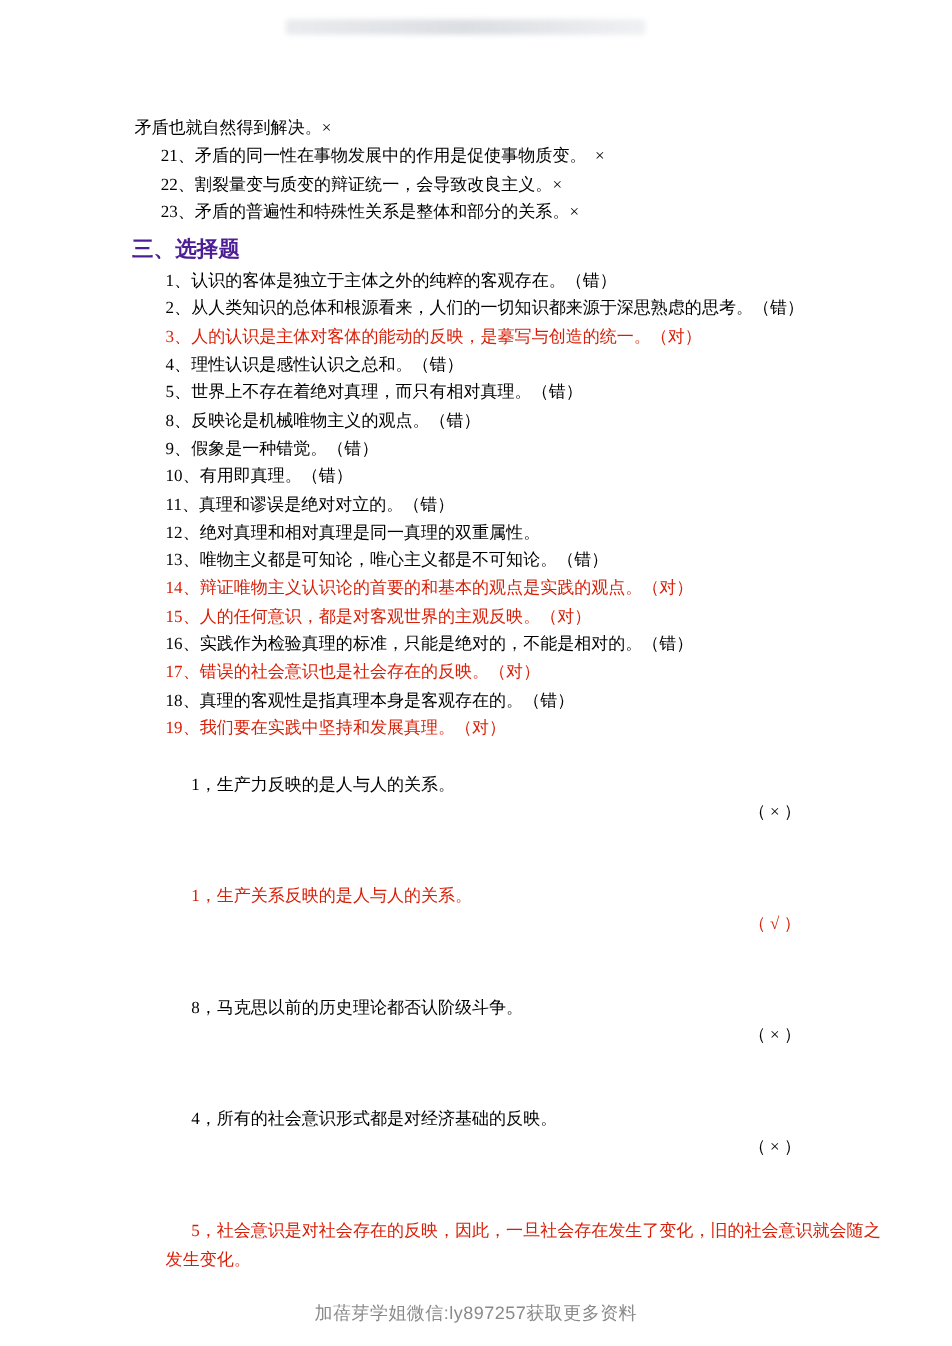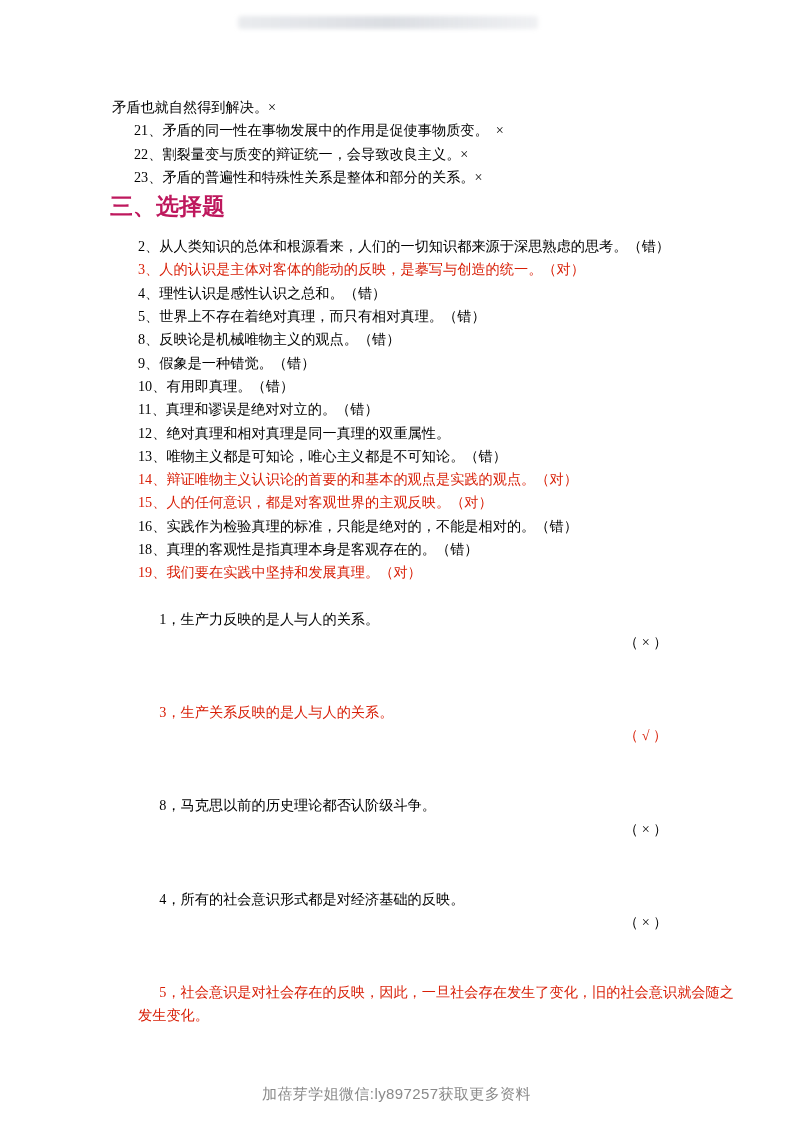--- a/index.html
+++ b/index.html
@@ -23,26 +23,26 @@
     padding: 96px 58px 0 112px;
   }
   .line {
     font-size: 14.2px;
     line-height: 23.3px;
     white-space: pre-wrap;
   }
   .red { color: #d81e06; }
   .black { color: #000000; }
   .section-head {
-    font-size: 23px;
+    font-size: 18px;
     font-weight: bold;
-    color: #be185d;
+    color: #4c1d95;
     line-height: 28px;
     margin-top: 4px;
-    margin-bottom: 14px;
+    margin-bottom: 2px;
     margin-left: -2px;
   }
   .section-head-sm {
     font-size: 14.6px;
     font-weight: bold;
     color: #d81e06;
     line-height: 26px;
     margin-top: 5px;
     margin-bottom: 1px;
     margin-left: 14px;
@@ -94,47 +94,49 @@
   <div>
     <div class="line indent1 black">矛盾也就自然得到解决。×</div>
     <div class="line indent2 black">21、矛盾的同一性在事物发展中的作用是促使事物质变。  ×</div>
     <div class="line indent2 black">22、割裂量变与质变的辩证统一，会导致改良主义。×</div>
     <div class="line indent2 black">23、矛盾的普遍性和特殊性关系是整体和部分的关系。×</div>
   </div>
 
   <div class="section-head">三、选择题</div>
 
   <div>
+    <div class="line indent3 black">1、认识的客体是独立于主体之外的纯粹的客观存在。（错）</div>
     <div class="line indent3 black">2、从人类知识的总体和根源看来，人们的一切知识都来源于深思熟虑的思考。（错）</div>
     <div class="line indent3 red">3、人的认识是主体对客体的能动的反映，是摹写与创造的统一。（对）</div>
     <div class="line indent3 black">4、理性认识是感性认识之总和。（错）</div>
     <div class="line indent3 black">5、世界上不存在着绝对真理，而只有相对真理。（错）</div>
     <div class="line indent3 black">8、反映论是机械唯物主义的观点。（错）</div>
     <div class="line indent3 black">9、假象是一种错觉。（错）</div>
     <div class="line indent3 black">10、有用即真理。（错）</div>
     <div class="line indent3 black">11、真理和谬误是绝对对立的。（错）</div>
     <div class="line indent3 black">12、绝对真理和相对真理是同一真理的双重属性。</div>
     <div class="line indent3 black">13、唯物主义都是可知论，唯心主义都是不可知论。（错）</div>
     <div class="line indent3 red">14、辩证唯物主义认识论的首要的和基本的观点是实践的观点。（对）</div>
     <div class="line indent3 red">15、人的任何意识，都是对客观世界的主观反映。（对）</div>
     <div class="line indent3 black">16、实践作为检验真理的标准，只能是绝对的，不能是相对的。（错）</div>
+    <div class="line indent3 red">17、错误的社会意识也是社会存在的反映。（对）</div>
     <div class="line indent3 black">18、真理的客观性是指真理本身是客观存在的。（错）</div>
     <div class="line indent3 red">19、我们要在实践中坚持和发展真理。（对）</div>
   </div>
 
 
   <div>
 
     <div class="line tf-wrap black">
       <span class="tf-text">1，生产力反映的是人与人的关系。</span>
       <span class="tf-mark">（ × ）</span>
     </div>
 
     <div class="line tf-wrap red">
-      <span class="tf-text">3，生产关系反映的是人与人的关系。</span>
+      <span class="tf-text">1，生产关系反映的是人与人的关系。</span>
       <span class="tf-mark">（ √ ）</span>
     </div>
 
     <div class="line tf-wrap black">
       <span class="tf-text">8，马克思以前的历史理论都否认阶级斗争。</span>
       <span class="tf-mark">（ × ）</span>
     </div>
 
     <div class="line tf-wrap black">
       <span class="tf-text">4，所有的社会意识形式都是对经济基础的反映。</span>

